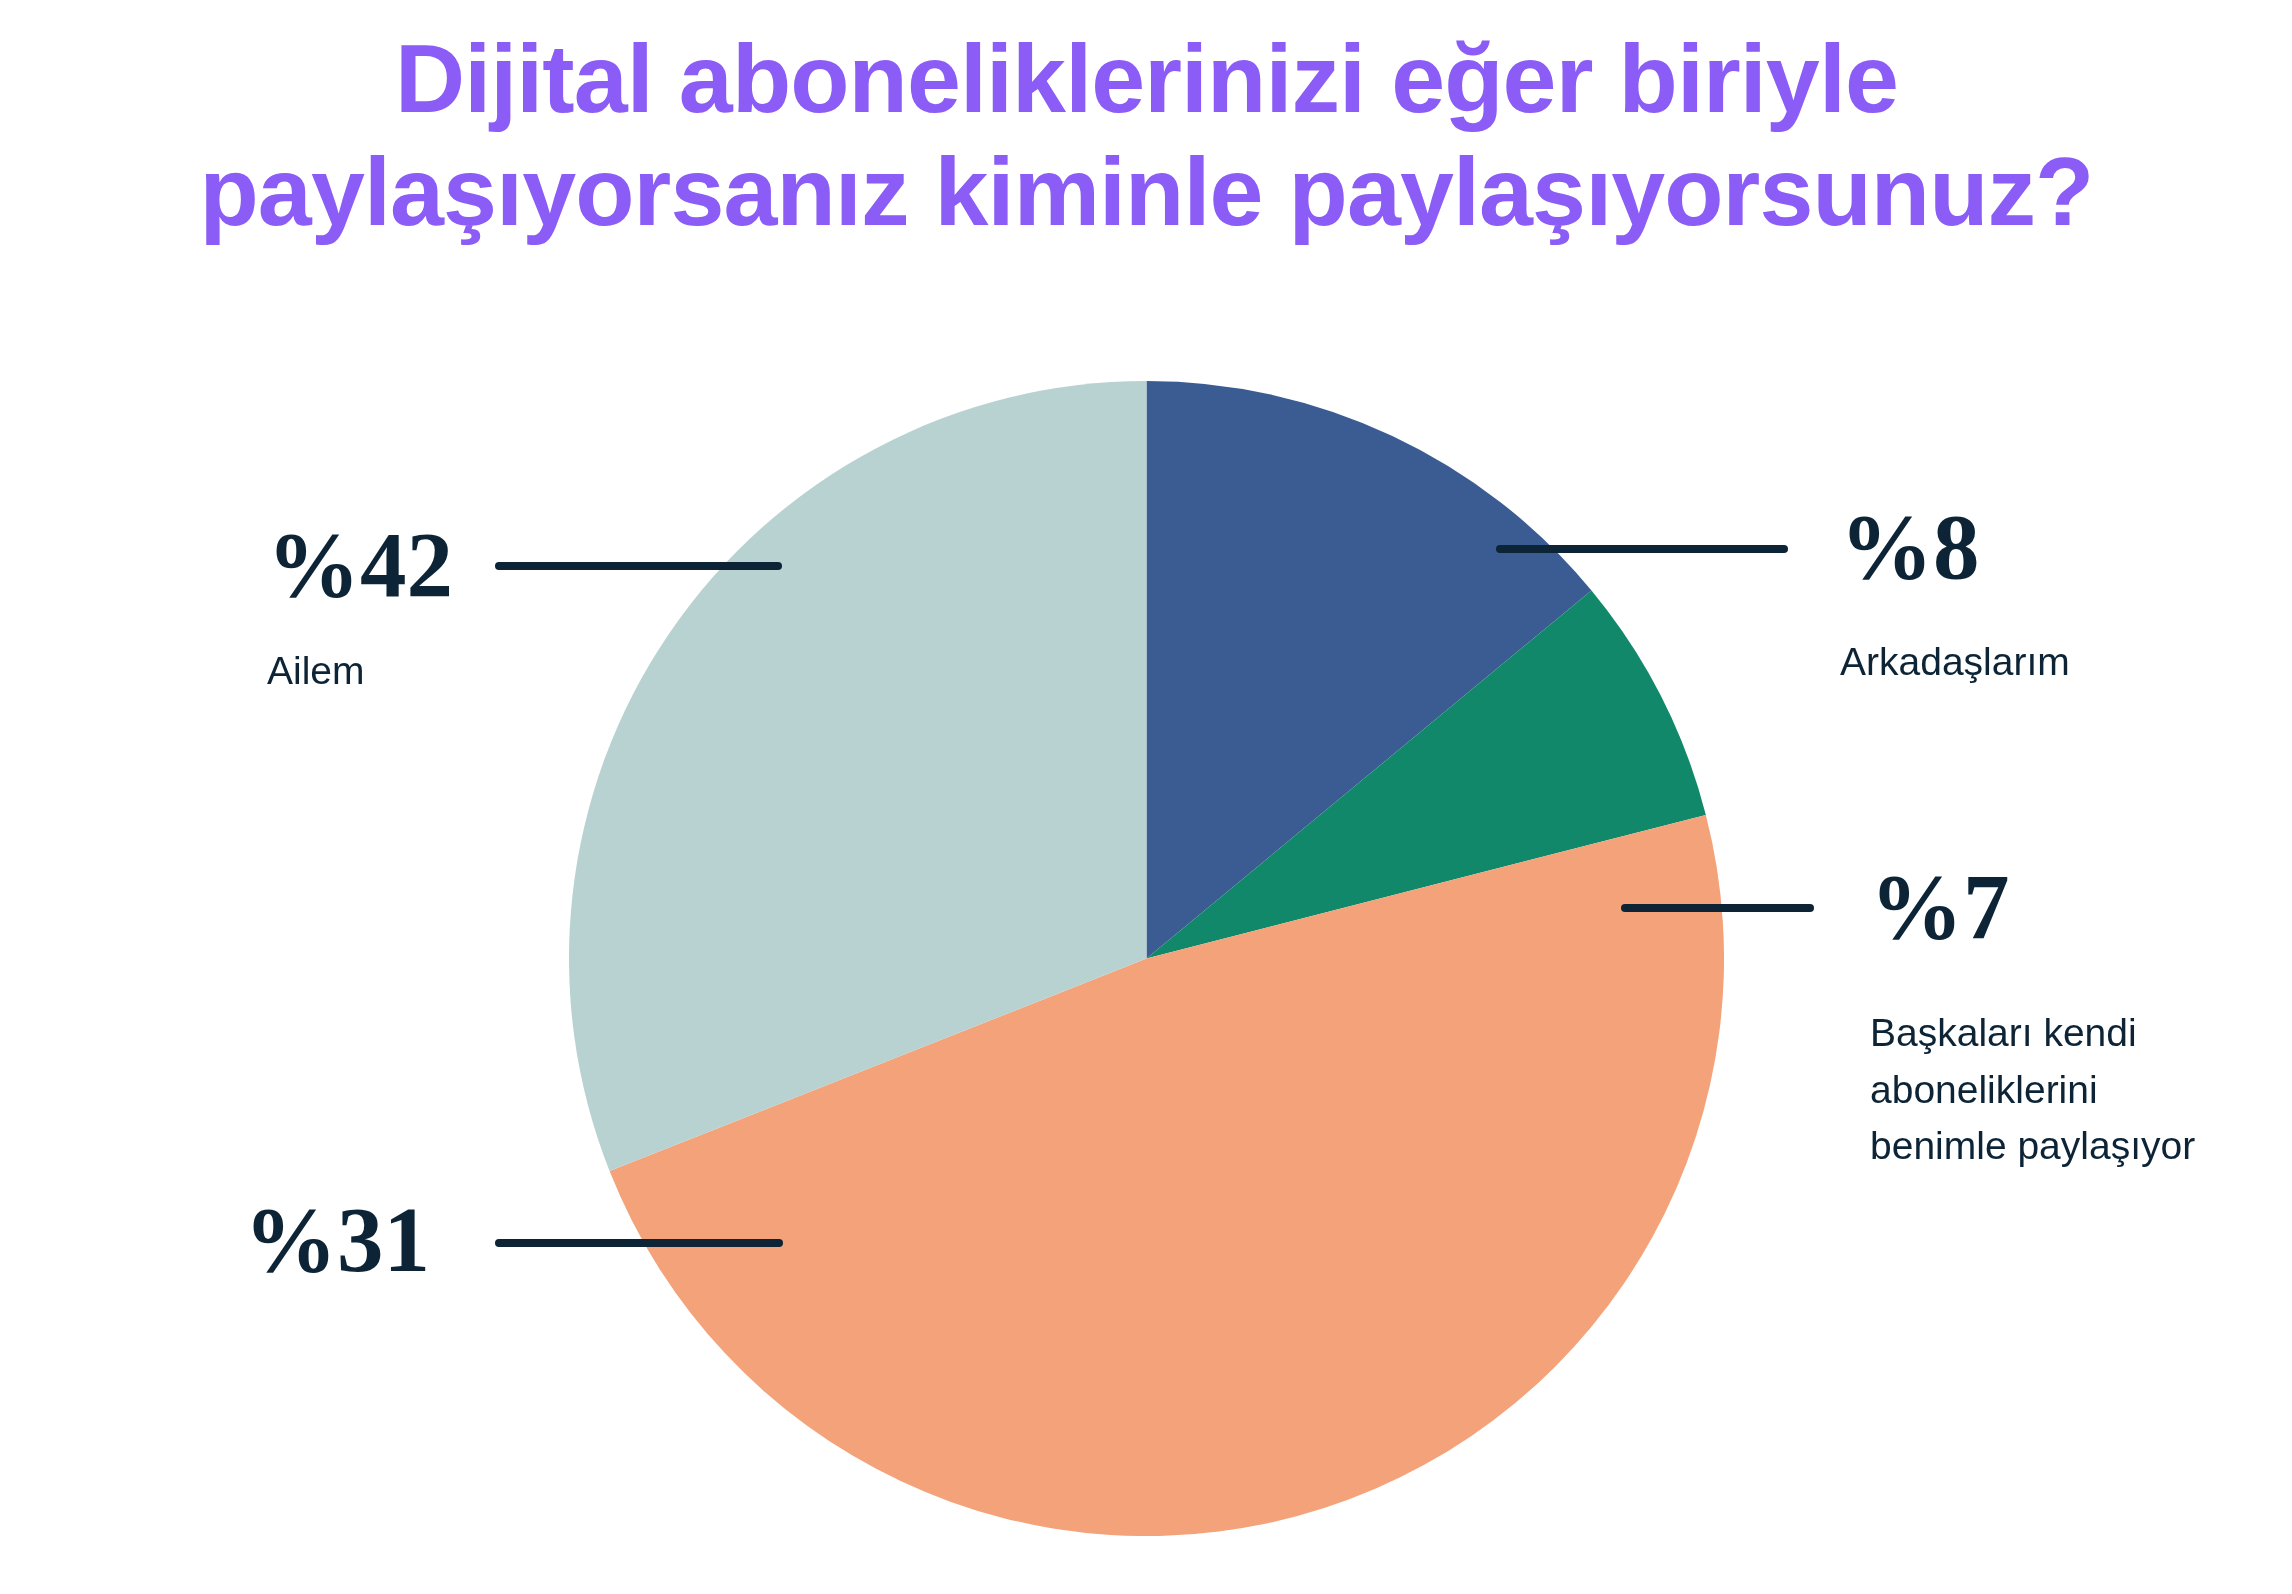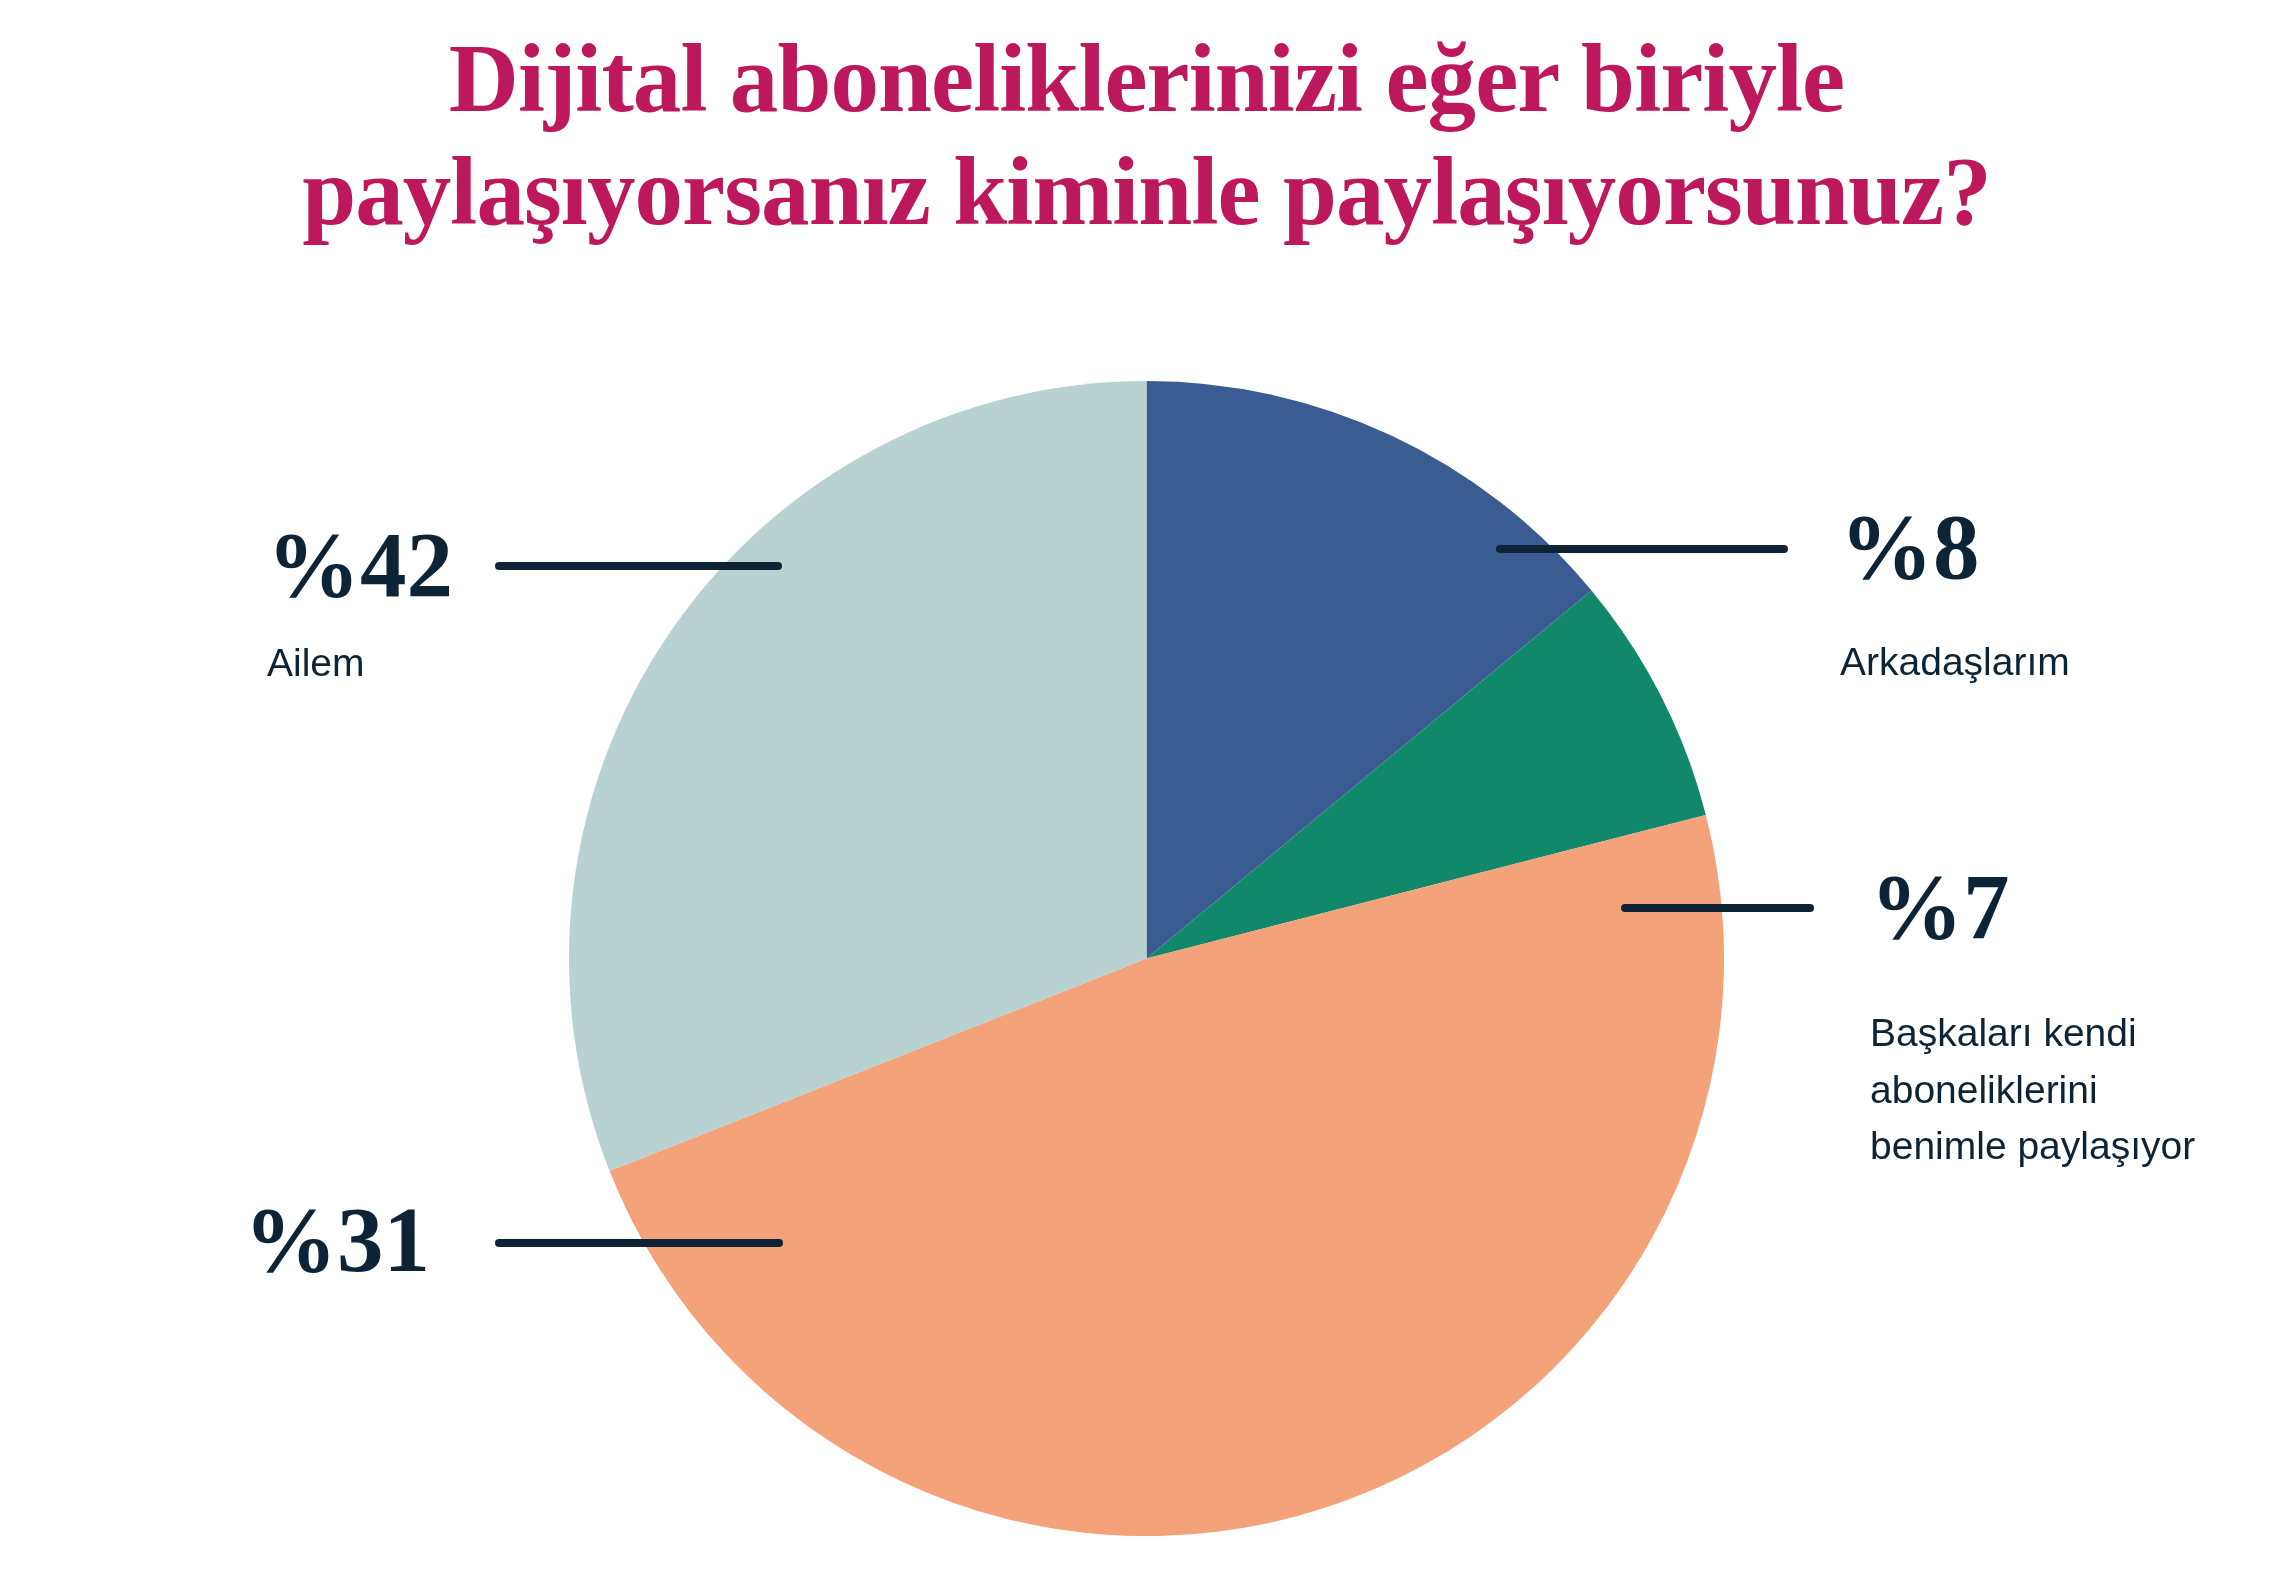--- a/index.html
+++ b/index.html
@@ -16,26 +16,26 @@
     font-family: "Liberation Sans", sans-serif;
   }
 
   
   #title {
     position: absolute;
     left: 0;
     top: 21.5px;
     width: 2293px;
     text-align: center;
-    font-family: Liberation Serif, serif;
+    font-family: Liberation Sans, sans-serif;
     font-weight: bold;
     font-size: 97px;
     line-height: 1.17;
     letter-spacing: -0.9px;
-    color: #be185d;
+    color: #8b5cf6;
     white-space: pre-line;
   }
 
   
   #pie-wrap {
     position: absolute;
     left: 569px;
     top: 381px;
     width: 1155px;
     height: 1155px;
@@ -62,21 +62,21 @@
   }
   .leader {
     position: absolute;
     height: 8px;
     border-radius: 4.5px;
     background: #0C2436;
   }
 
   
   #callout-31 { left: 267px; top: 518px; }
-  #callout-31 .desc { margin-top: 24px; }
+  #callout-31 .desc { margin-top: 32px; }
   #leader-31 { left: 495px; top: 562px; width: 287px; }
 
   #callout-14 { left: 1840px; top: 500px; }
   #callout-14 .desc { margin-top: 41px; }
   #leader-14 { left: 1496px; top: 545px; width: 292px; }
 
   #callout-7 { left: 1870px; top: 860px; }
   #callout-7 .desc { margin-top: 52px; }
   #leader-7 { left: 1621px; top: 904px; width: 193px; }
 

